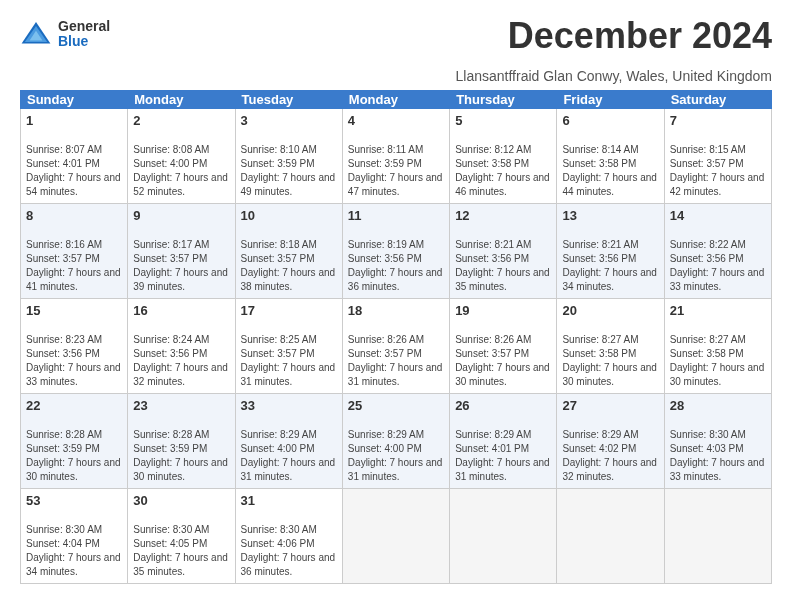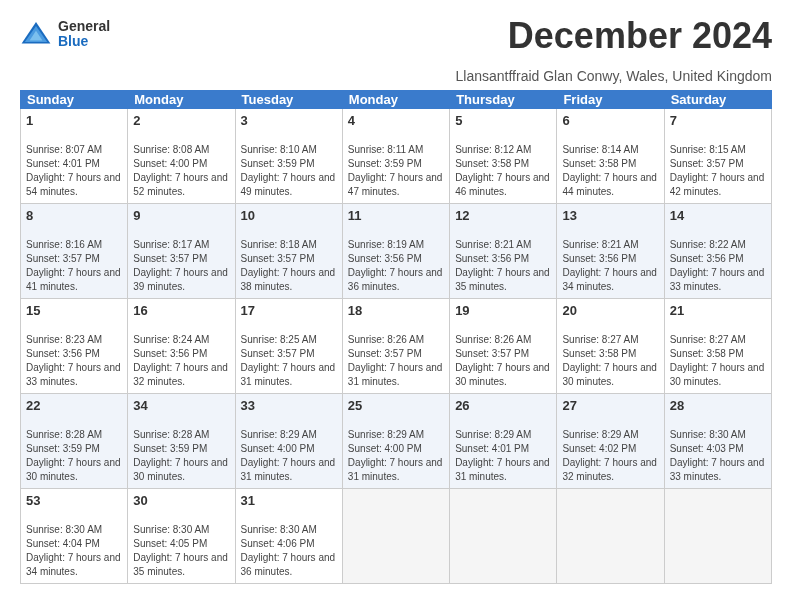--- a/index.html
+++ b/index.html
@@ -230,21 +230,21 @@
             <span class="day-num">21</span>
             <div class="day-info">Sunrise: 8:27 AM<br>Sunset: 3:58 PM<br>Daylight: 7 hours and 30 minutes.</div>
           </td>
         </tr>
         <tr>
           <td>
             <span class="day-num">22</span>
             <div class="day-info">Sunrise: 8:28 AM<br>Sunset: 3:59 PM<br>Daylight: 7 hours and 30 minutes.</div>
           </td>
           <td>
-            <span class="day-num">34</span>
+            <span class="day-num">23</span>
             <div class="day-info">Sunrise: 8:28 AM<br>Sunset: 3:59 PM<br>Daylight: 7 hours and 30 minutes.</div>
           </td>
           <td>
             <span class="day-num">33</span>
             <div class="day-info">Sunrise: 8:29 AM<br>Sunset: 4:00 PM<br>Daylight: 7 hours and 31 minutes.</div>
           </td>
           <td>
             <span class="day-num">25</span>
             <div class="day-info">Sunrise: 8:29 AM<br>Sunset: 4:00 PM<br>Daylight: 7 hours and 31 minutes.</div>
           </td>

